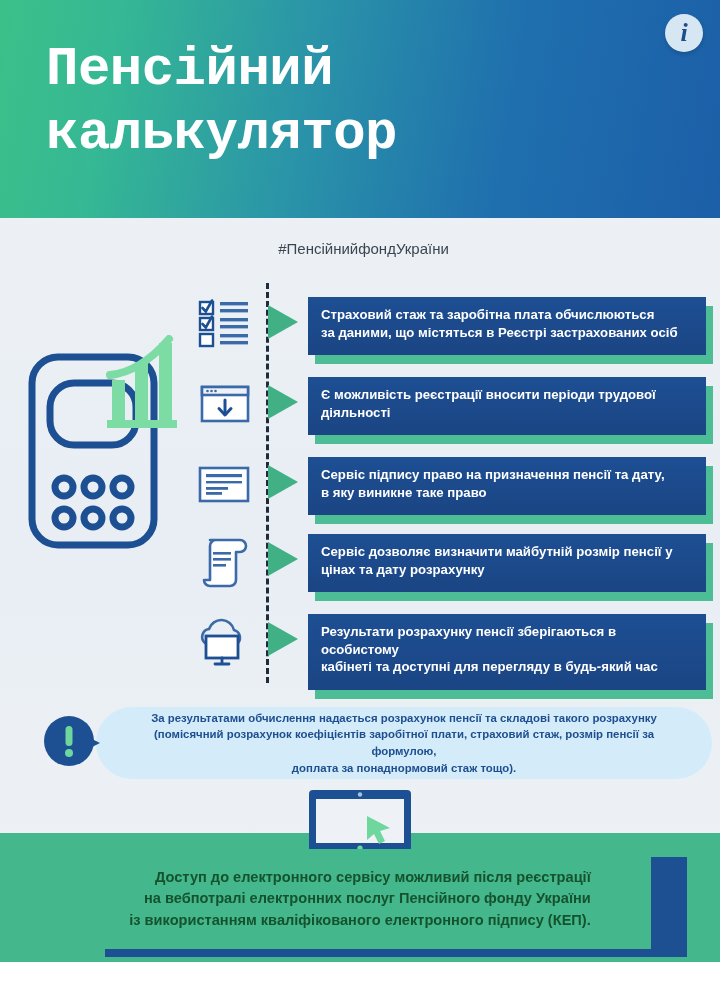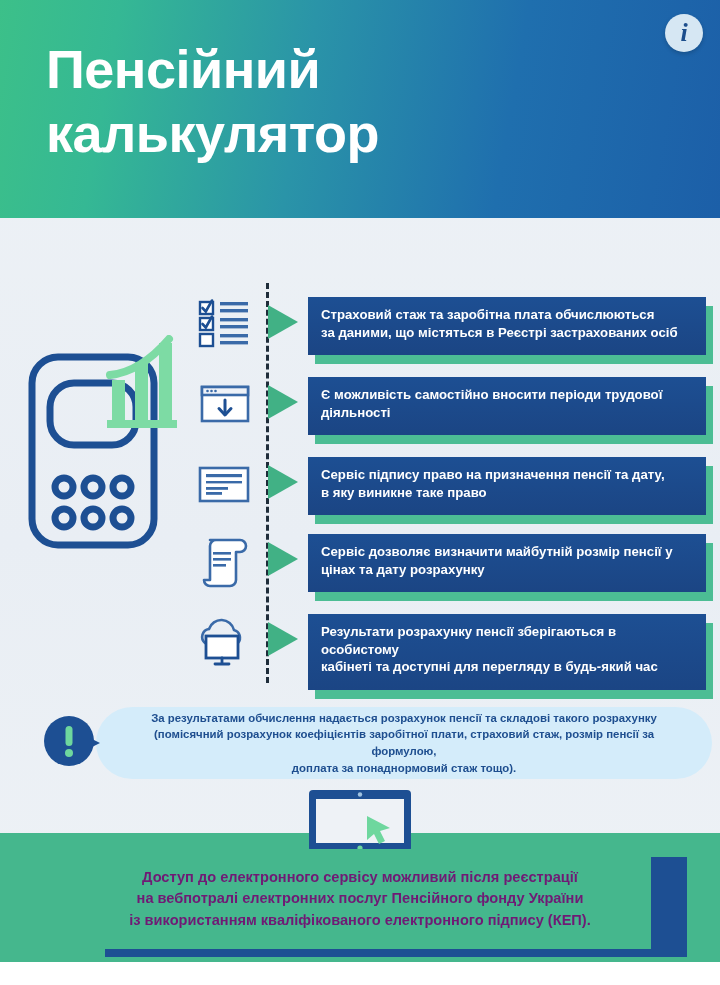--- a/index.html
+++ b/index.html
@@ -28,20 +28,21 @@
   .header-title {
     position: absolute;
     left: 46px; top: 38px;
     width: 390px;
     color: #ffffff;
     font-size: 54px;
     font-weight: 700;
     line-height: 1.18;
     letter-spacing: -0.5px;
     white-space: pre-line;
+    font-family: Liberation Mono, monospace;
   }
   .header-sub {
     position: absolute;
     left: 440px; top: 52px;
     width: 250px;
     color: #6ee39b;
     font-size: 31px;
     font-weight: 600;
     line-height: 1.33;
     white-space: pre-line;
@@ -191,25 +192,25 @@
   .footer-box {
     position: absolute;
     left: 0; top: 0;
     width: 582px; height: 100px;
     background: #45b78d;
     display: flex;
     align-items: center;
     justify-content: center;
   }
   .footer-text {
-    color: #701a75;
+    color: #14532d;
     font-size: 14.6px;
     font-weight: 700;
     line-height: 1.45;
-    text-align: center;
+    text-align: right;
     white-space: pre-line;
   }
 
   
   .bottom-band {
     position: absolute;
     left: 0; top: 962px;
     width: 720px; height: 23px;
     background: #ffffff;
   }
@@ -229,20 +230,23 @@
   <div class="bottom-band"></div>
 
   <div class="header">
     <div class="header-title">Пенсійний
 калькулятор</div>
     <div class="info-badge">
       <div class="glyph">i</div>
     </div>
   </div>
 
+  <div class="hashtag">
+    <span>#ПенсійнийфондУкраїни</span>
+  </div>
 
   <div class="calc-illustration">
     <svg width="175" height="225" viewBox="0 0 175 225" xmlns="http://www.w3.org/2000/svg">
       <g>
         <rect x="7" y="22" width="122" height="188" rx="26" ry="26" fill="none" stroke="#1d4f93" stroke-width="7"></rect>
         <rect x="25" y="48" width="86" height="62" rx="24" ry="24" fill="none" stroke="#1d4f93" stroke-width="7"></rect>
         <g fill="none" stroke="#1d4f93" stroke-width="7">
           <circle cx="39" cy="152" r="9"></circle>
           <circle cx="68" cy="152" r="9"></circle>
           <circle cx="97" cy="152" r="9"></circle>
@@ -305,21 +309,21 @@
         </g>
         <g stroke="#1d4f93" stroke-width="3" fill="none" stroke-linecap="round" stroke-linejoin="round">
           <path d="M29 23 L29 37"></path>
           <path d="M23 31.5 L29 38 L35 31.5"></path>
         </g>
       </svg>
     </div>
     <div class="row-arrow"></div>
     <div class="bar-wrap">
       <div class="bar-shadow"></div>
-      <div class="bar">Є можливість самостійно вносити періоди трудової
+      <div class="bar">Є можливість реєстрації вносити періоди трудової
 діяльності</div>
     </div>
   </div>
 
   <div class="row" style="top:457px;">
     <div class="row-icon">
       <svg width="58" height="54" viewBox="0 0 58 54" xmlns="http://www.w3.org/2000/svg">
         <rect x="4" y="11" width="48" height="33" fill="#ffffff" stroke="#3a6aa8" stroke-width="2.6"></rect>
         <g fill="#3a6aa8">
           <rect x="10" y="17" width="36" height="3.2"></rect>

